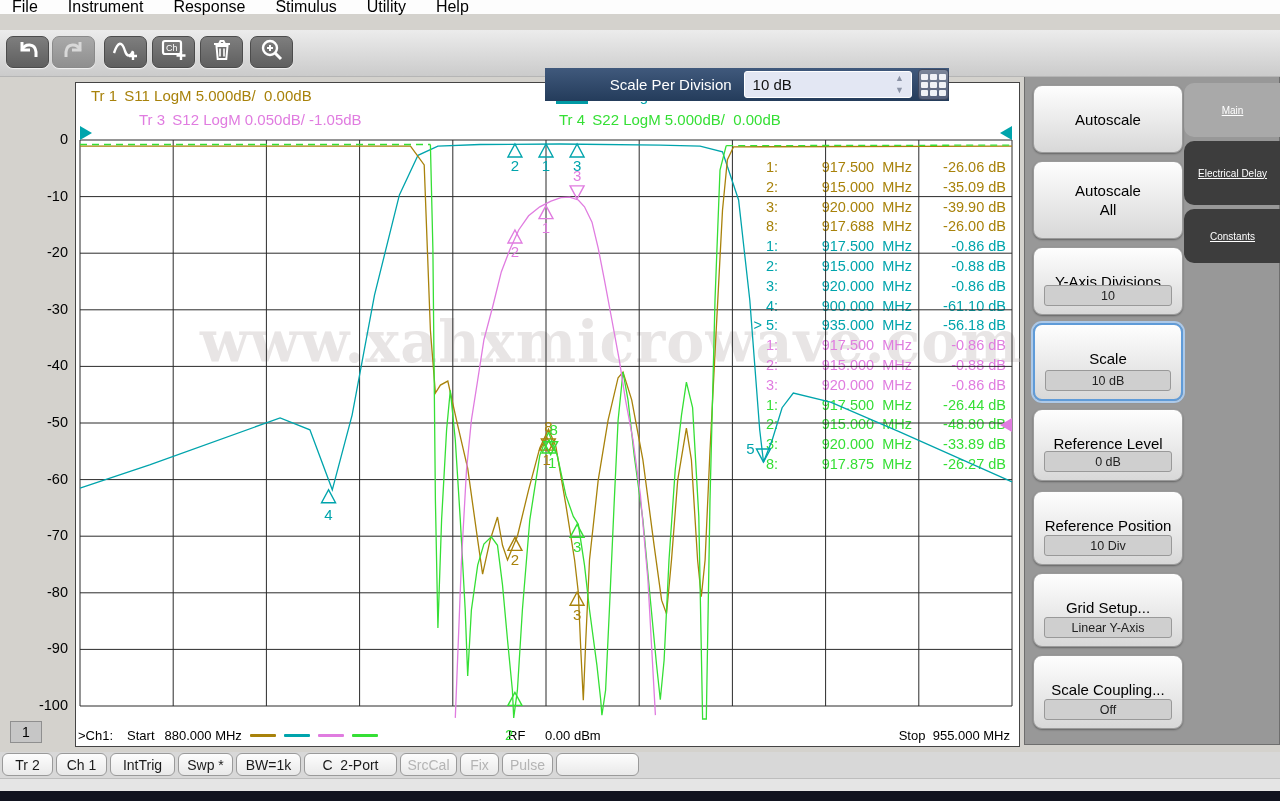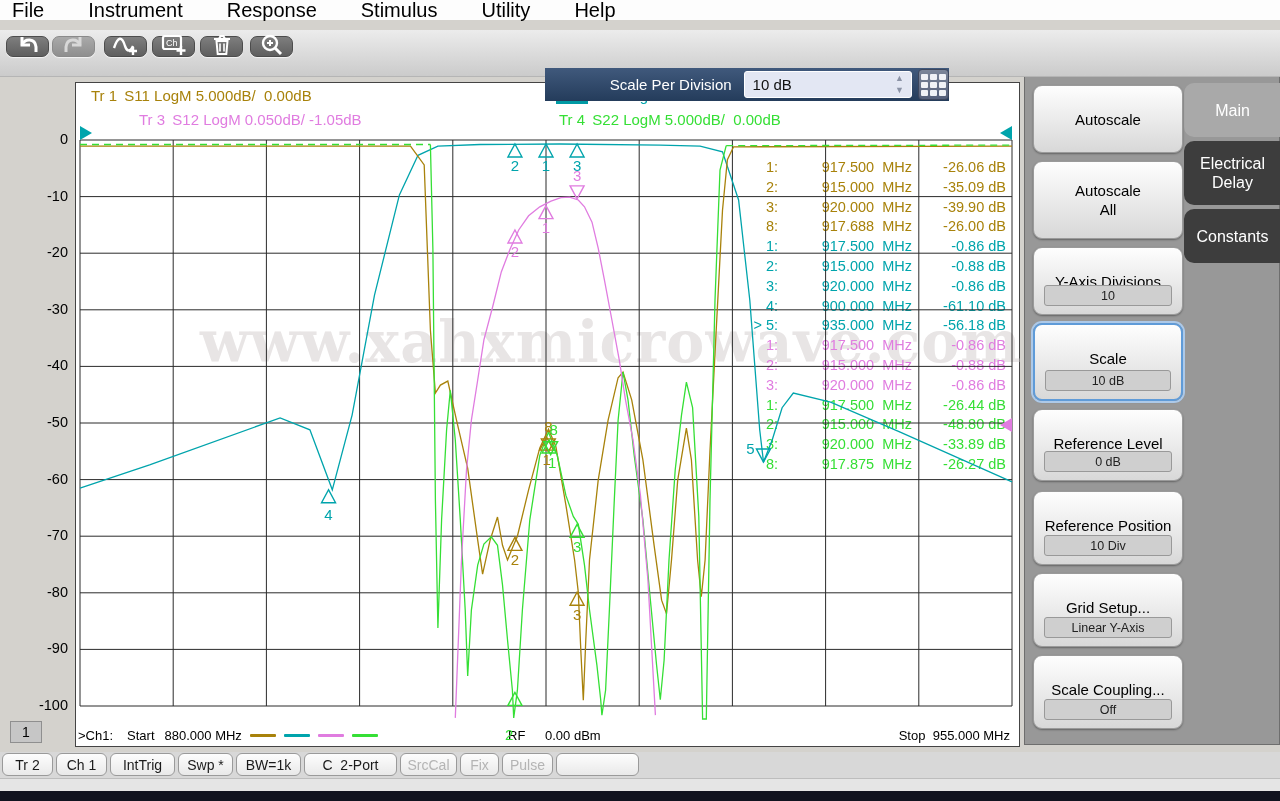--- a/index.html
+++ b/index.html
@@ -1,28 +1,28 @@
 <!DOCTYPE html>
 <html><head>
 <meta charset="utf-8">
 <style>
   * { margin:0; padding:0; box-sizing:border-box; }
   html,body { width:1280px; height:801px; overflow:hidden; background:#d4d2cd;
               font-family:"Liberation Sans", sans-serif; }
   .abs { position:absolute; }
   
-  #menubar { left:0; top:0; width:1280px; height:20px; background:#fdfdfd;
-             display:flex; align-items:center; gap:44px; padding-left:12px;
-             font-size:20px; color:#000; z-index:20; }
+  #menubar { left:0; top:0; width:1280px; height:14px; background:#fdfdfd;
+             display:flex; align-items:center; gap:30px; padding-left:12px;
+             font-size:16px; color:#000; z-index:20; }
   .menu-item { cursor:default; }
   
   #toolbar { left:0; top:30px; width:1280px; height:47px;
              background:linear-gradient(#ececec,#cbcbcb); z-index:20;
              border-bottom:1px solid #b5b5b5; }
-  .tb-btn { position:absolute; top:6px; width:43px; height:21px; border-radius:7px;
+  .tb-btn { position:absolute; top:6px; width:43px; height:32px; border-radius:7px;
             background:linear-gradient(#7e7e7e,#5f5f5f); border:1px solid #4c4c4c;
             display:flex; align-items:center; justify-content:center;
             box-shadow:0 1px 1px rgba(255,255,255,.7); }
   .tb-btn.disabled { background:linear-gradient(#a9a9a9,#8f8f8f); border-color:#8a8a8a; }
   
   #spd-bar { left:545px; top:38px; width:404px; height:33px; border-radius:0;
              background:linear-gradient(#40597c,#243c5b); display:flex; align-items:center; }
   #spd-label { width:222px; text-align:right; color:#fff; font-size:15px; }
   #spd-input { position:relative; margin-left:12px; width:198px; height:27px;
                background:#e3e7f3; border:1px solid #fff; border-radius:3px;
@@ -68,22 +68,22 @@
            background:linear-gradient(#fefefe,#d8d8d8); border:1px solid #9a9a9a;
            box-shadow:0 1px 2px rgba(0,0,0,.35); color:#000; text-align:center; }
   .p-btn .lbl { font-size:15px; padding-top:24px; line-height:19px; }
   .p-btn .val { position:absolute; left:10px; right:10px; bottom:8px; height:21px;
                 background:#cfcfcf; border:1px solid #999;
                 border-radius:3px; font-size:12.5px; line-height:20px; color:#222; }
   .p-btn.selected { border:2px solid #5f9bd8; box-shadow:0 0 0 2px #adc9e8, 0 1px 2px rgba(0,0,0,.35); }
   .p-btn.center .lbl { padding:0; position:absolute; left:0; right:0; top:50%;
                        transform:translateY(-50%); }
   .tab { position:absolute; left:159px; width:97px; border-radius:10px 0 0 10px;
-         color:#fff; font-size:16px; display:flex; align-items:center;
-         justify-content:center; text-align:center; line-height:19px; }
+         color:#fff; font-size:10px; display:flex; align-items:center;
+         justify-content:center; text-align:center; line-height:19px;text-decoration:underline; }
   .tab.light { background:#a9a9a9; }
   .tab.dark  { background:#3d3d3d; }
   
   #chan-badge { left:10px; top:721px; width:32px; height:22px; background:#c6c6c6;
                 border:1px solid #8f8f8f; text-align:center; font-size:14px;
                 line-height:21px; z-index:4; }
   #btm-strip1 { left:0; top:752px; width:1280px; height:26px; background:#d8d8d8; z-index:20; }
   #btm-strip2 { left:0; top:778px; width:1280px; height:13px; background:#e5e5e5;
                 border-top:1px solid #bdbdbd; z-index:20; }
   #footer { left:0; top:791px; width:1280px; height:10px; background:#11131f; z-index:20; }

